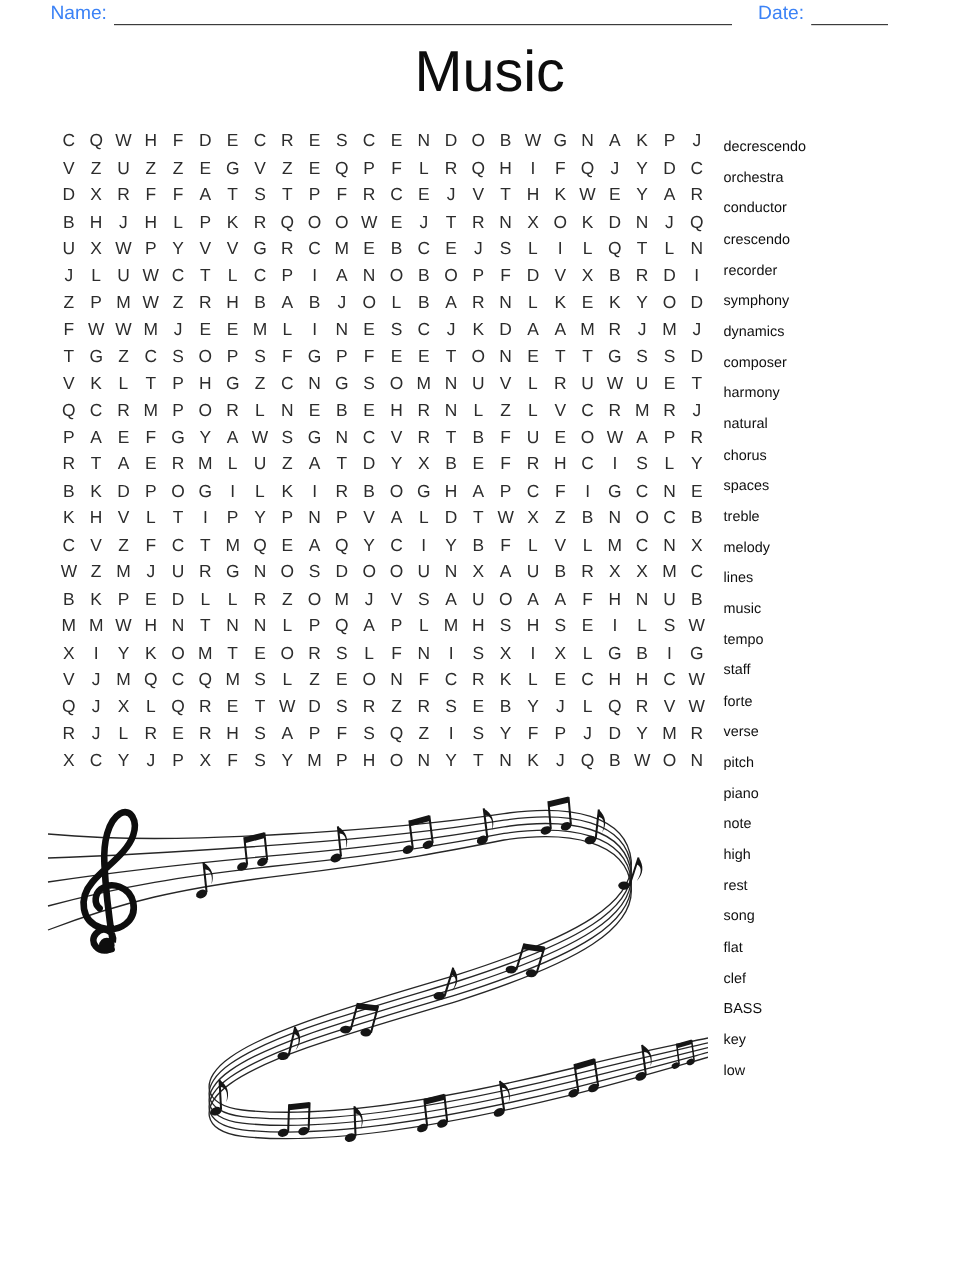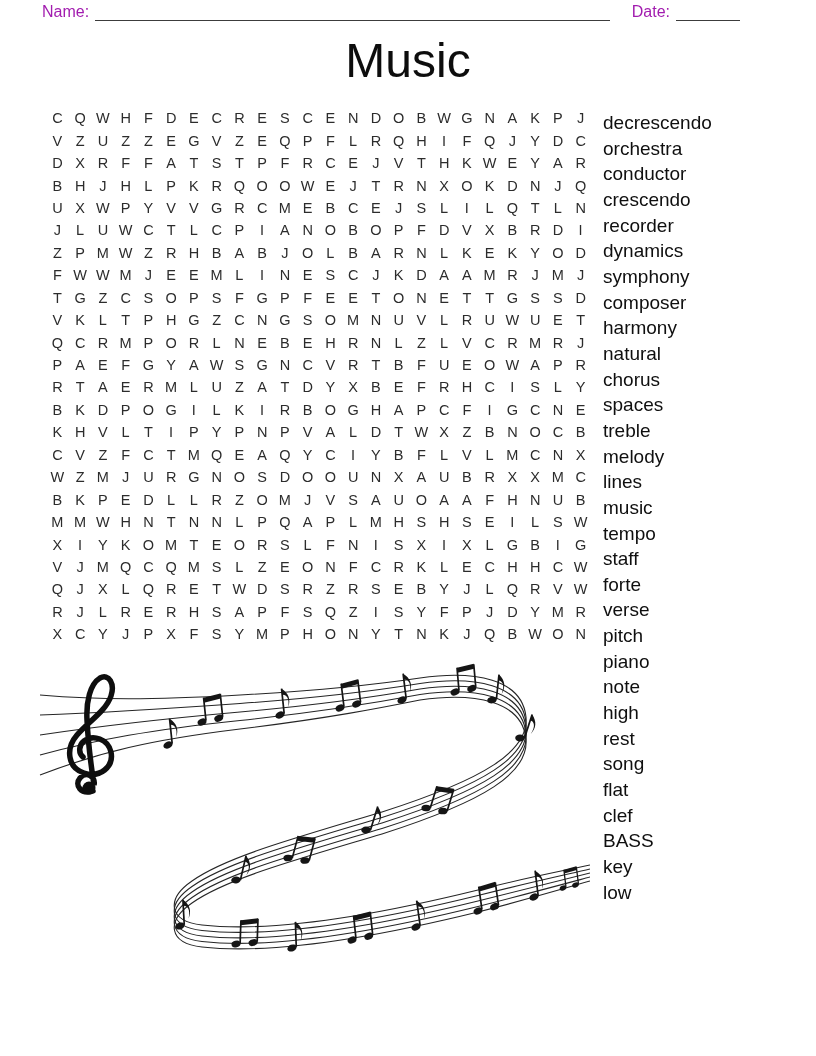--- a/index.html
+++ b/index.html
@@ -8,21 +8,21 @@
     width:816px;height:1056px;
     background:#ffffff;
     font-family:"Liberation Sans", sans-serif;
     color:#111;
     overflow:hidden;
   }
   
   .header-row{
     position:absolute;top:3px;left:42px;width:698px;
     display:flex;align-items:flex-end;
-    font-size:16px;color:#a21caf;
+    font-size:16px;color:#3b82f6;
   }
   .hdr-label{white-space:nowrap;line-height:18px;}
   .uline{border-bottom:1.4px solid #3c3c3c;height:15px;display:inline-block;}
   .uline.name{flex:1;margin:0 22px 0 6px;}
   .uline.date{width:64px;margin-left:6px;}
   
   .title{
     position:absolute;top:33px;left:0;width:100%;
     text-align:center;
     font-size:48px;font-weight:400;letter-spacing:0px;color:#0d0d0d;
@@ -37,21 +37,21 @@
   }
   .cell{
     display:flex;align-items:center;justify-content:center;
     font-size:14.5px;font-weight:400;color:#2c2c2c;
   }
   
   .words{
     position:absolute;left:603px;top:110px;width:200px;
   }
   .word{
-    font-size:19px;line-height:25.66px;color:#0f0f0f;
+    font-size:12px;line-height:25.66px;color:#0f0f0f;
   }
   
   .staff-svg{position:absolute;left:30px;top:660px;}
 </style>
 </head>
 <body>
 
 <div class="page">
 
   <div class="header-row">
@@ -641,22 +641,22 @@
       <span class="cell">O</span>
       <span class="cell">N</span>
     </div>
 
   <div class="words" id="wordlist">
       <div class="word">decrescendo</div>
       <div class="word">orchestra</div>
       <div class="word">conductor</div>
       <div class="word">crescendo</div>
       <div class="word">recorder</div>
+      <div class="word">symphony</div>
       <div class="word">dynamics</div>
-      <div class="word">symphony</div>
       <div class="word">composer</div>
       <div class="word">harmony</div>
       <div class="word">natural</div>
       <div class="word">chorus</div>
       <div class="word">spaces</div>
       <div class="word">treble</div>
       <div class="word">melody</div>
       <div class="word">lines</div>
       <div class="word">music</div>
       <div class="word">tempo</div>

